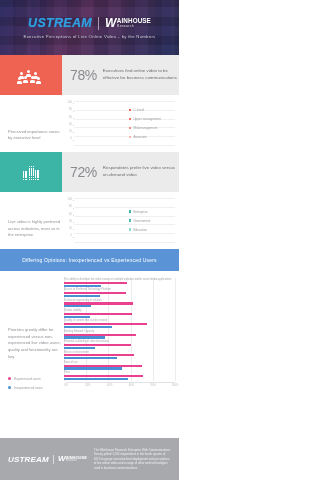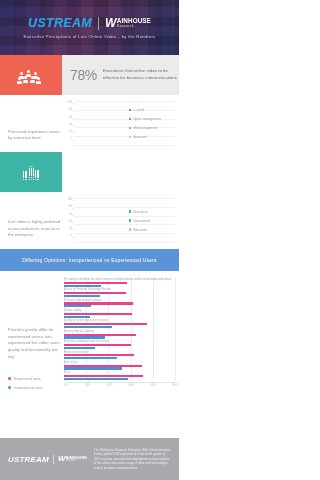--- a/index.html
+++ b/index.html
@@ -286,20 +286,24 @@
   </div>
 
   <div class="statband">
     <div class="stat-icon teal">
       <span class="ico-bldg">
           <s style="width:4px;height:9px"></s>
           <s style="width:5px;height:14px"></s>
           <s style="width:4px;height:11px"></s>
         </span>
     </div>
+    <div class="stat-body">
+      <span class="stat-pct">72%</span>
+      <span class="stat-desc">Respondents prefer live video versus on-demand video</span>
+    </div>
   </div>
 
   <div class="chartblock">
     <div class="blk-note">Live video is highly preferred across industries, most so in the enterprise</div>
     <div class="blk-chart">
       <div class="vchart">
         <div class="yaxis">
             <div class="ytick">100</div>
             <div class="ytick">80</div>
             <div class="ytick">60</div>

